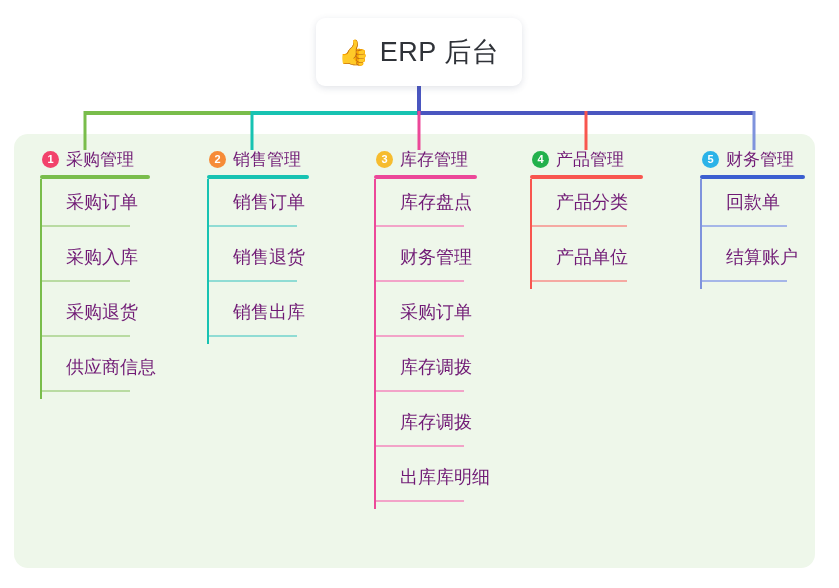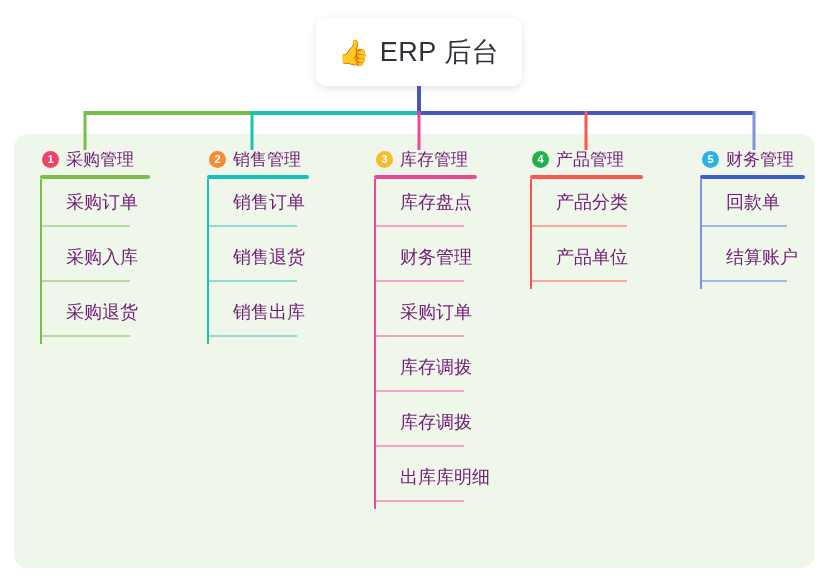--- a/index.html
+++ b/index.html
@@ -174,20 +174,24 @@
             <div class="leaf-rule" style="background: rgb(185, 219, 162); width: 88px;"></div>
           </div>
           <div class="leaf">
             <span class="leaf-label">采购入库</span>
             <div class="leaf-rule" style="background: rgb(185, 219, 162); width: 88px;"></div>
           </div>
           <div class="leaf">
             <span class="leaf-label">采购退货</span>
             <div class="leaf-rule" style="background: rgb(185, 219, 162); width: 88px;"></div>
           </div>
+          <div class="leaf">
+            <span class="leaf-label">供应商信息</span>
+            <div class="leaf-rule" style="background: rgb(185, 219, 162); width: 88px;"></div>
+          </div>
         </div>
       </div>
       <div class="branch" style="left: 207px; top: 148px; width: 110px;">
         <div class="branch-head">
           <span class="badge" style="background: rgb(246, 139, 55);">2</span>
           <span class="branch-title">销售管理</span>
         </div>
         <div class="head-rule" style="background: rgb(23, 195, 178); width: 102px;"></div>
         <div class="leaves">
           <div class="spine" style="background: rgb(23, 195, 178);"></div>

